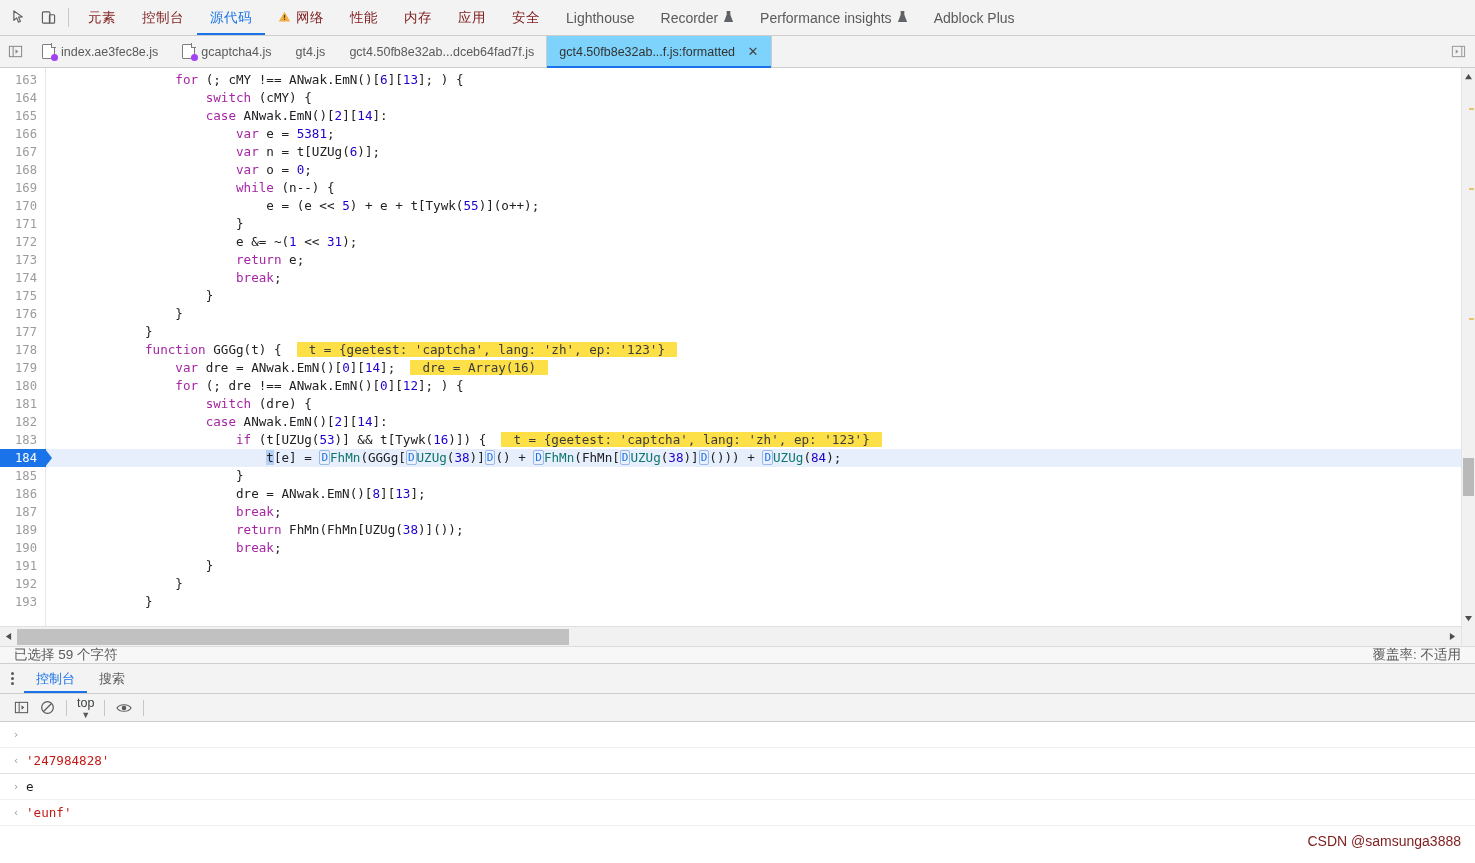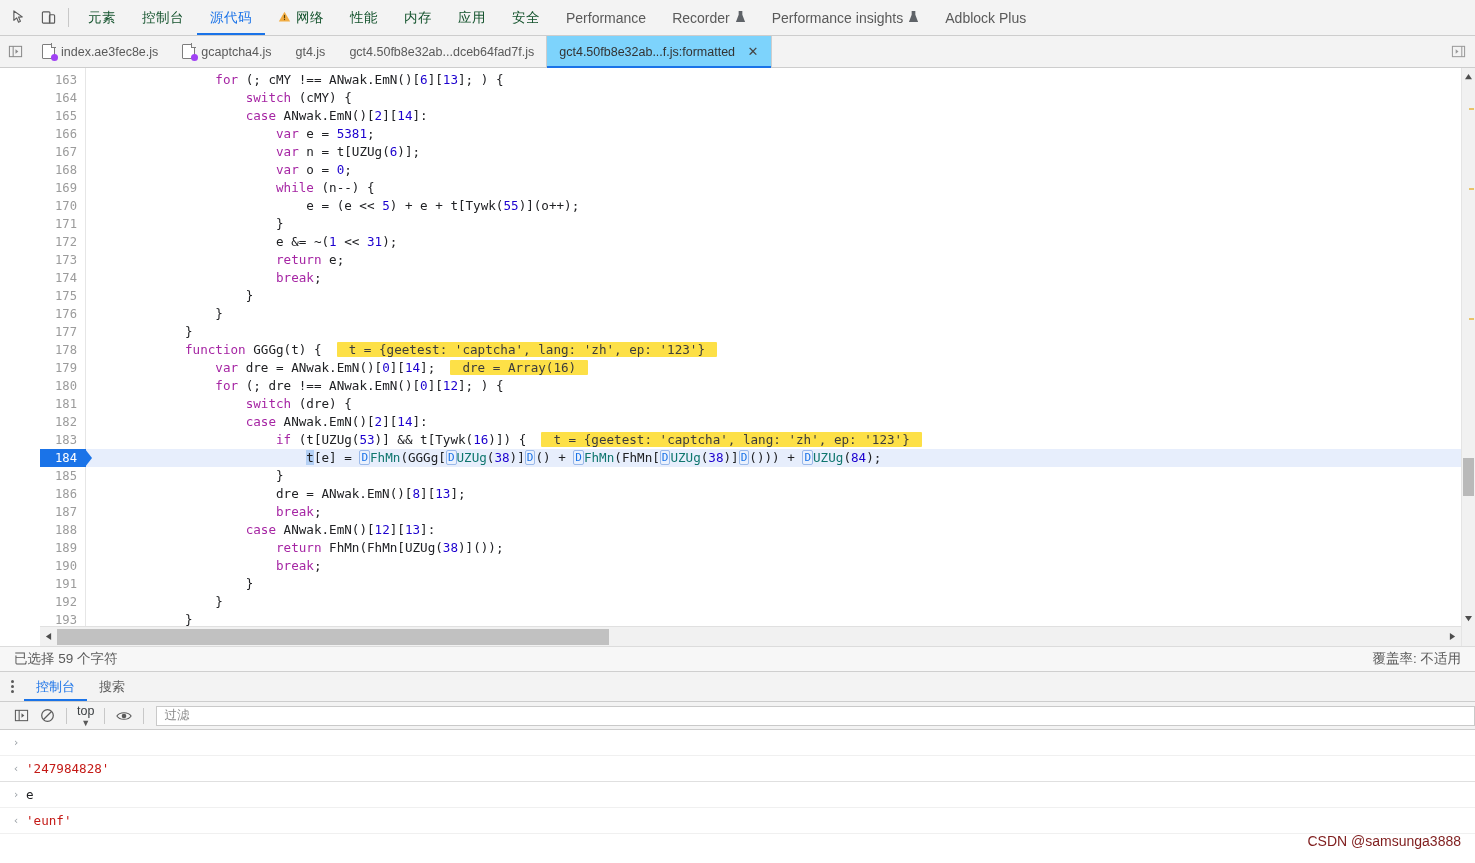--- a/index.html
+++ b/index.html
@@ -28,21 +28,21 @@
   .tb-ico {
     width: 19px; height: 19px; display:flex; align-items:center; justify-content:center;
     color:#5a5a5a;
   }
   .tb-sep { width:1px; background:#c8c8c8; margin: 8px 6px 8px 4px; }
   .main-tabs { display:flex; align-items:stretch; }
   .mtab {
     display:flex; align-items:center; gap:5px;
     padding: 0 13px;
     position: relative;
-    color:#14532d;
+    color:#7f1d1d;
     white-space: nowrap;
     cursor: default;
   }
   .mtab.cn { letter-spacing: .5px; }
   .mtab.active { color:#1a73e8; }
   .mtab.active::after {
     content:""; position:absolute; left:0; right:0; bottom:0; height:2px; background:#1a73e8;
   }
   .mtab .warn { color:#e8a33d; font-size:13px; line-height:1; }
   .flask { font-size: 12px; color:#5f6368; }
@@ -107,21 +107,20 @@
     display:flex; align-items:center; justify-content:center;
     background:#f3f3f3;
   }
 
   
   .editor-wrap {
     position:relative;
     height: 578px;
     background:#fff;
     overflow:hidden;
-    margin-left:40px;
   }
   .code-view {
     position:absolute; left:0; top:0; right:14px; bottom:20px;
     overflow:hidden;
     font-family:"DejaVu Sans Mono", "Liberation Mono", monospace;
     font-size: 12.6px;
     line-height: 18px;
   }
   .gutter-bg {
     position:absolute; left:0; top:0; bottom:0; width:46px;
@@ -199,21 +198,21 @@
   .vs-thumb {
     position:absolute; left:1px; right:1px; top:390px; height:38px;
     background:#b9b9b9;
   }
   .vs-mark {
     position:absolute; right:1px; width:5px; height:2px; background:#e8c36a;
   }
 
   
   .editor-status {
-    height: 26px;
+    height: 18px;
     background:#f7f7f7;
     border-top:1px solid #dcdcdc;
     border-bottom:1px solid #cfcfcf;
     display:flex; align-items:center; justify-content:space-between;
     padding: 0 14px;
     font-size:13.5px; color:#5a5a5a;
     user-select:none;
   }
 
   
@@ -326,21 +325,21 @@
       <div class="mtab cn">
           <span>内存</span>
         </div>
       <div class="mtab cn">
           <span>应用</span>
         </div>
       <div class="mtab cn">
           <span>安全</span>
         </div>
       <div class="mtab en">
-          <span>Performance</span>
+          <span>Lighthouse</span>
         </div>
       <div class="mtab en">
         <span>Recorder</span>
         <span class="flask">
           <svg width="11" height="13" viewBox="0 0 12 14">
               <path d="M4 1 L8 1 L8 5 L11 13 L1 13 L4 5 Z" fill="#5f6368"></path>
             </svg>
         </span>
       </div>
       <div class="mtab en">
@@ -457,21 +456,20 @@
         <div class="line"><span class="ln">183</span><span class="code">                        <span class="kw">if</span> (t[UZUg(<span class="num">53</span>)] &amp;&amp; t[Tywk(<span class="num">16</span>)]) {  <span class="hint">t = {geetest: 'captcha', lang: 'zh', ep: '123'}</span></span></div>
 
         <div class="line current"><span class="ln">184</span><span class="code">                            <span class="sel">t</span>[e] = <span class="dpill">D</span><span class="bluetok">FhMn</span>(GGGg[<span class="dpill">D</span><span class="bluetok">UZUg</span>(<span class="num">38</span>)]<span class="dpill">D</span>() + <span class="dpill">D</span><span class="bluetok">FhMn</span>(FhMn[<span class="dpill">D</span><span class="bluetok">UZUg</span>(<span class="num">38</span>)]<span class="dpill">D</span>())) + <span class="dpill">D</span><span class="bluetok">UZUg</span>(<span class="num">84</span>);</span></div>
 
         <div class="line"><span class="ln">185</span><span class="code">                        }</span></div>
 
         <div class="line"><span class="ln">186</span><span class="code">                        dre = ANwak.EmN()[<span class="num">8</span>][<span class="num">13</span>];</span></div>
 
         <div class="line"><span class="ln">187</span><span class="code">                        <span class="kw">break</span>;</span></div>
 
-        <div class="line"><span class="ln">188</span><span class="code">                    <span class="kw">case</span> ANwak.EmN()[<span class="num">12</span>][<span class="num">13</span>]:</span></div>
 
         <div class="line"><span class="ln">189</span><span class="code">                        <span class="kw">return</span> FhMn(FhMn[UZUg(<span class="num">38</span>)]());</span></div>
 
         <div class="line"><span class="ln">190</span><span class="code">                        <span class="kw">break</span>;</span></div>
 
         <div class="line"><span class="ln">191</span><span class="code">                    }</span></div>
 
         <div class="line"><span class="ln">192</span><span class="code">                }</span></div>
 
         <div class="line"><span class="ln">193</span><span class="code">            }</span></div>
@@ -552,23 +550,20 @@
       <span class="caret">▼</span>
     </div>
     <div class="ct-sep"></div>
     <div class="ct-btn">
       <svg width="16" height="14" viewBox="0 0 18 14">
           <path d="M1 7 C4 2, 14 2, 17 7 C14 12, 4 12, 1 7 Z" fill="none" stroke="#5a5a5a" stroke-width="1.2"></path>
           <circle cx="9" cy="7" r="2.6" fill="#5a5a5a"></circle>
         </svg>
     </div>
     <div class="ct-sep"></div>
-    <div class="filter-input">
-      <span>过滤</span>
-    </div>
   </div>
 
   <div class="console-body">
     <div class="cmsg">
       <span class="chev">›</span>
     </div>
     <div class="cmsg group-end">
       <span class="chev">‹</span>
       <span class="ctext result">'247984828'</span>
     </div>

